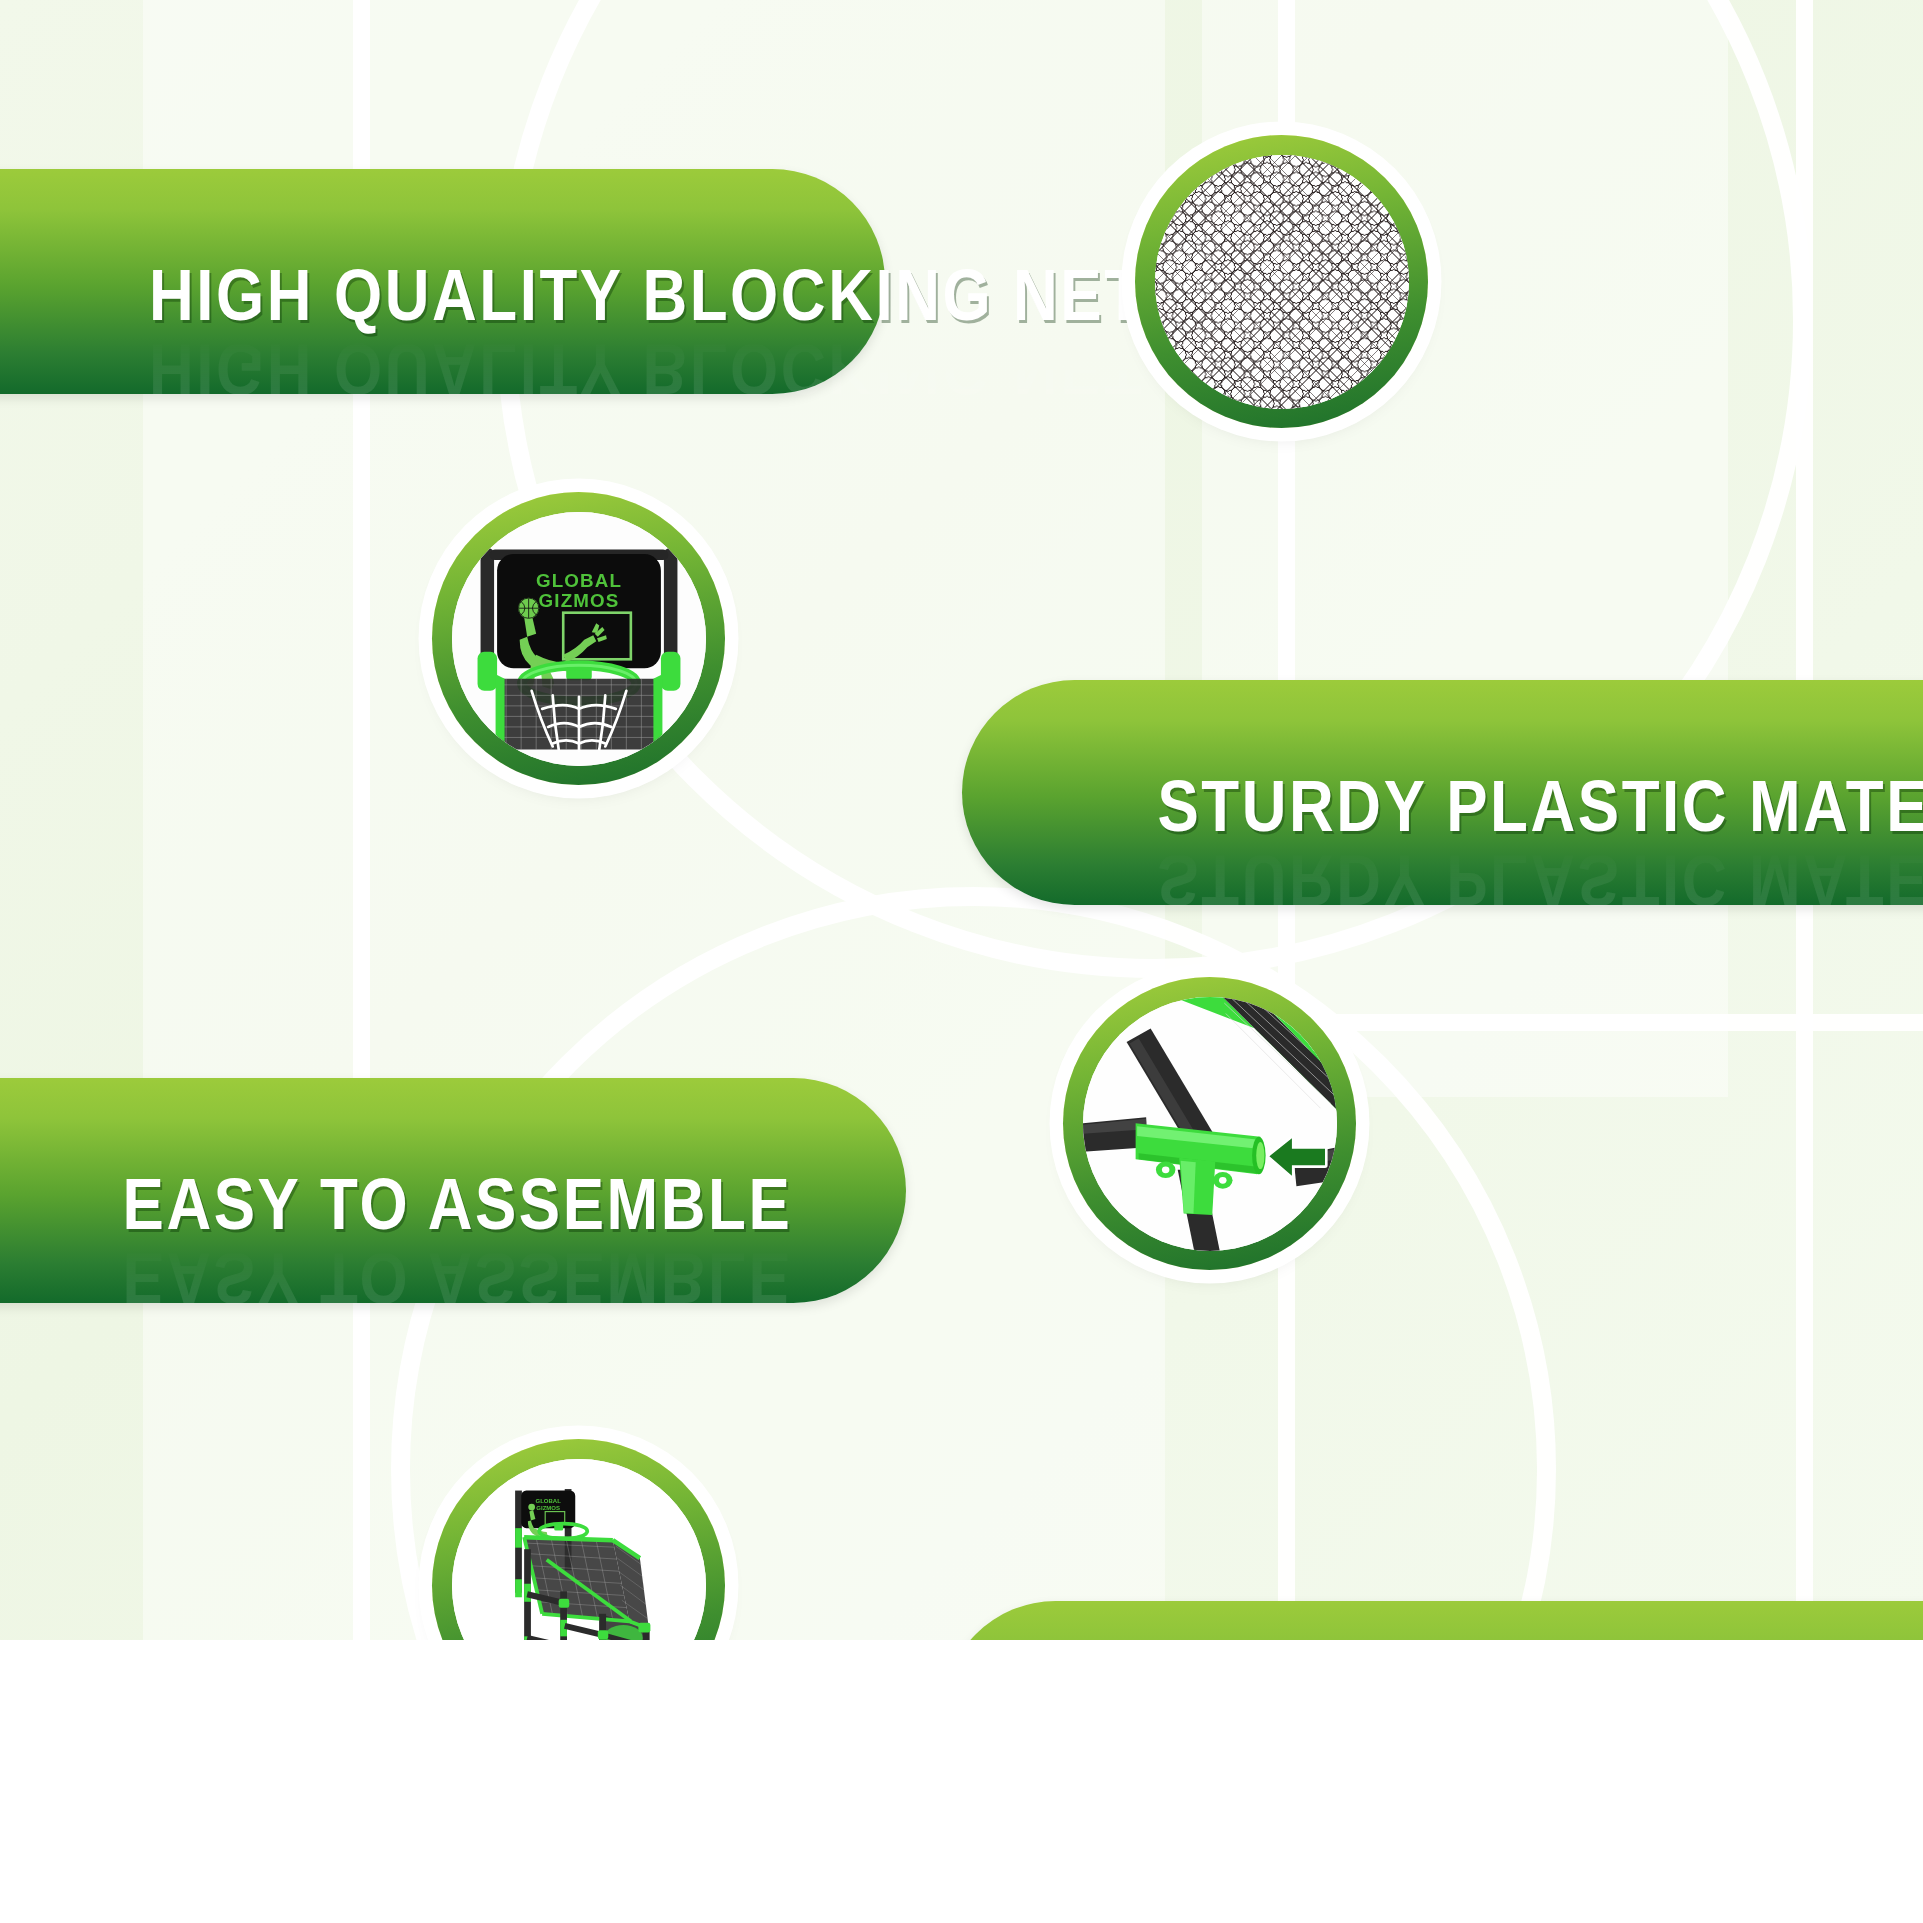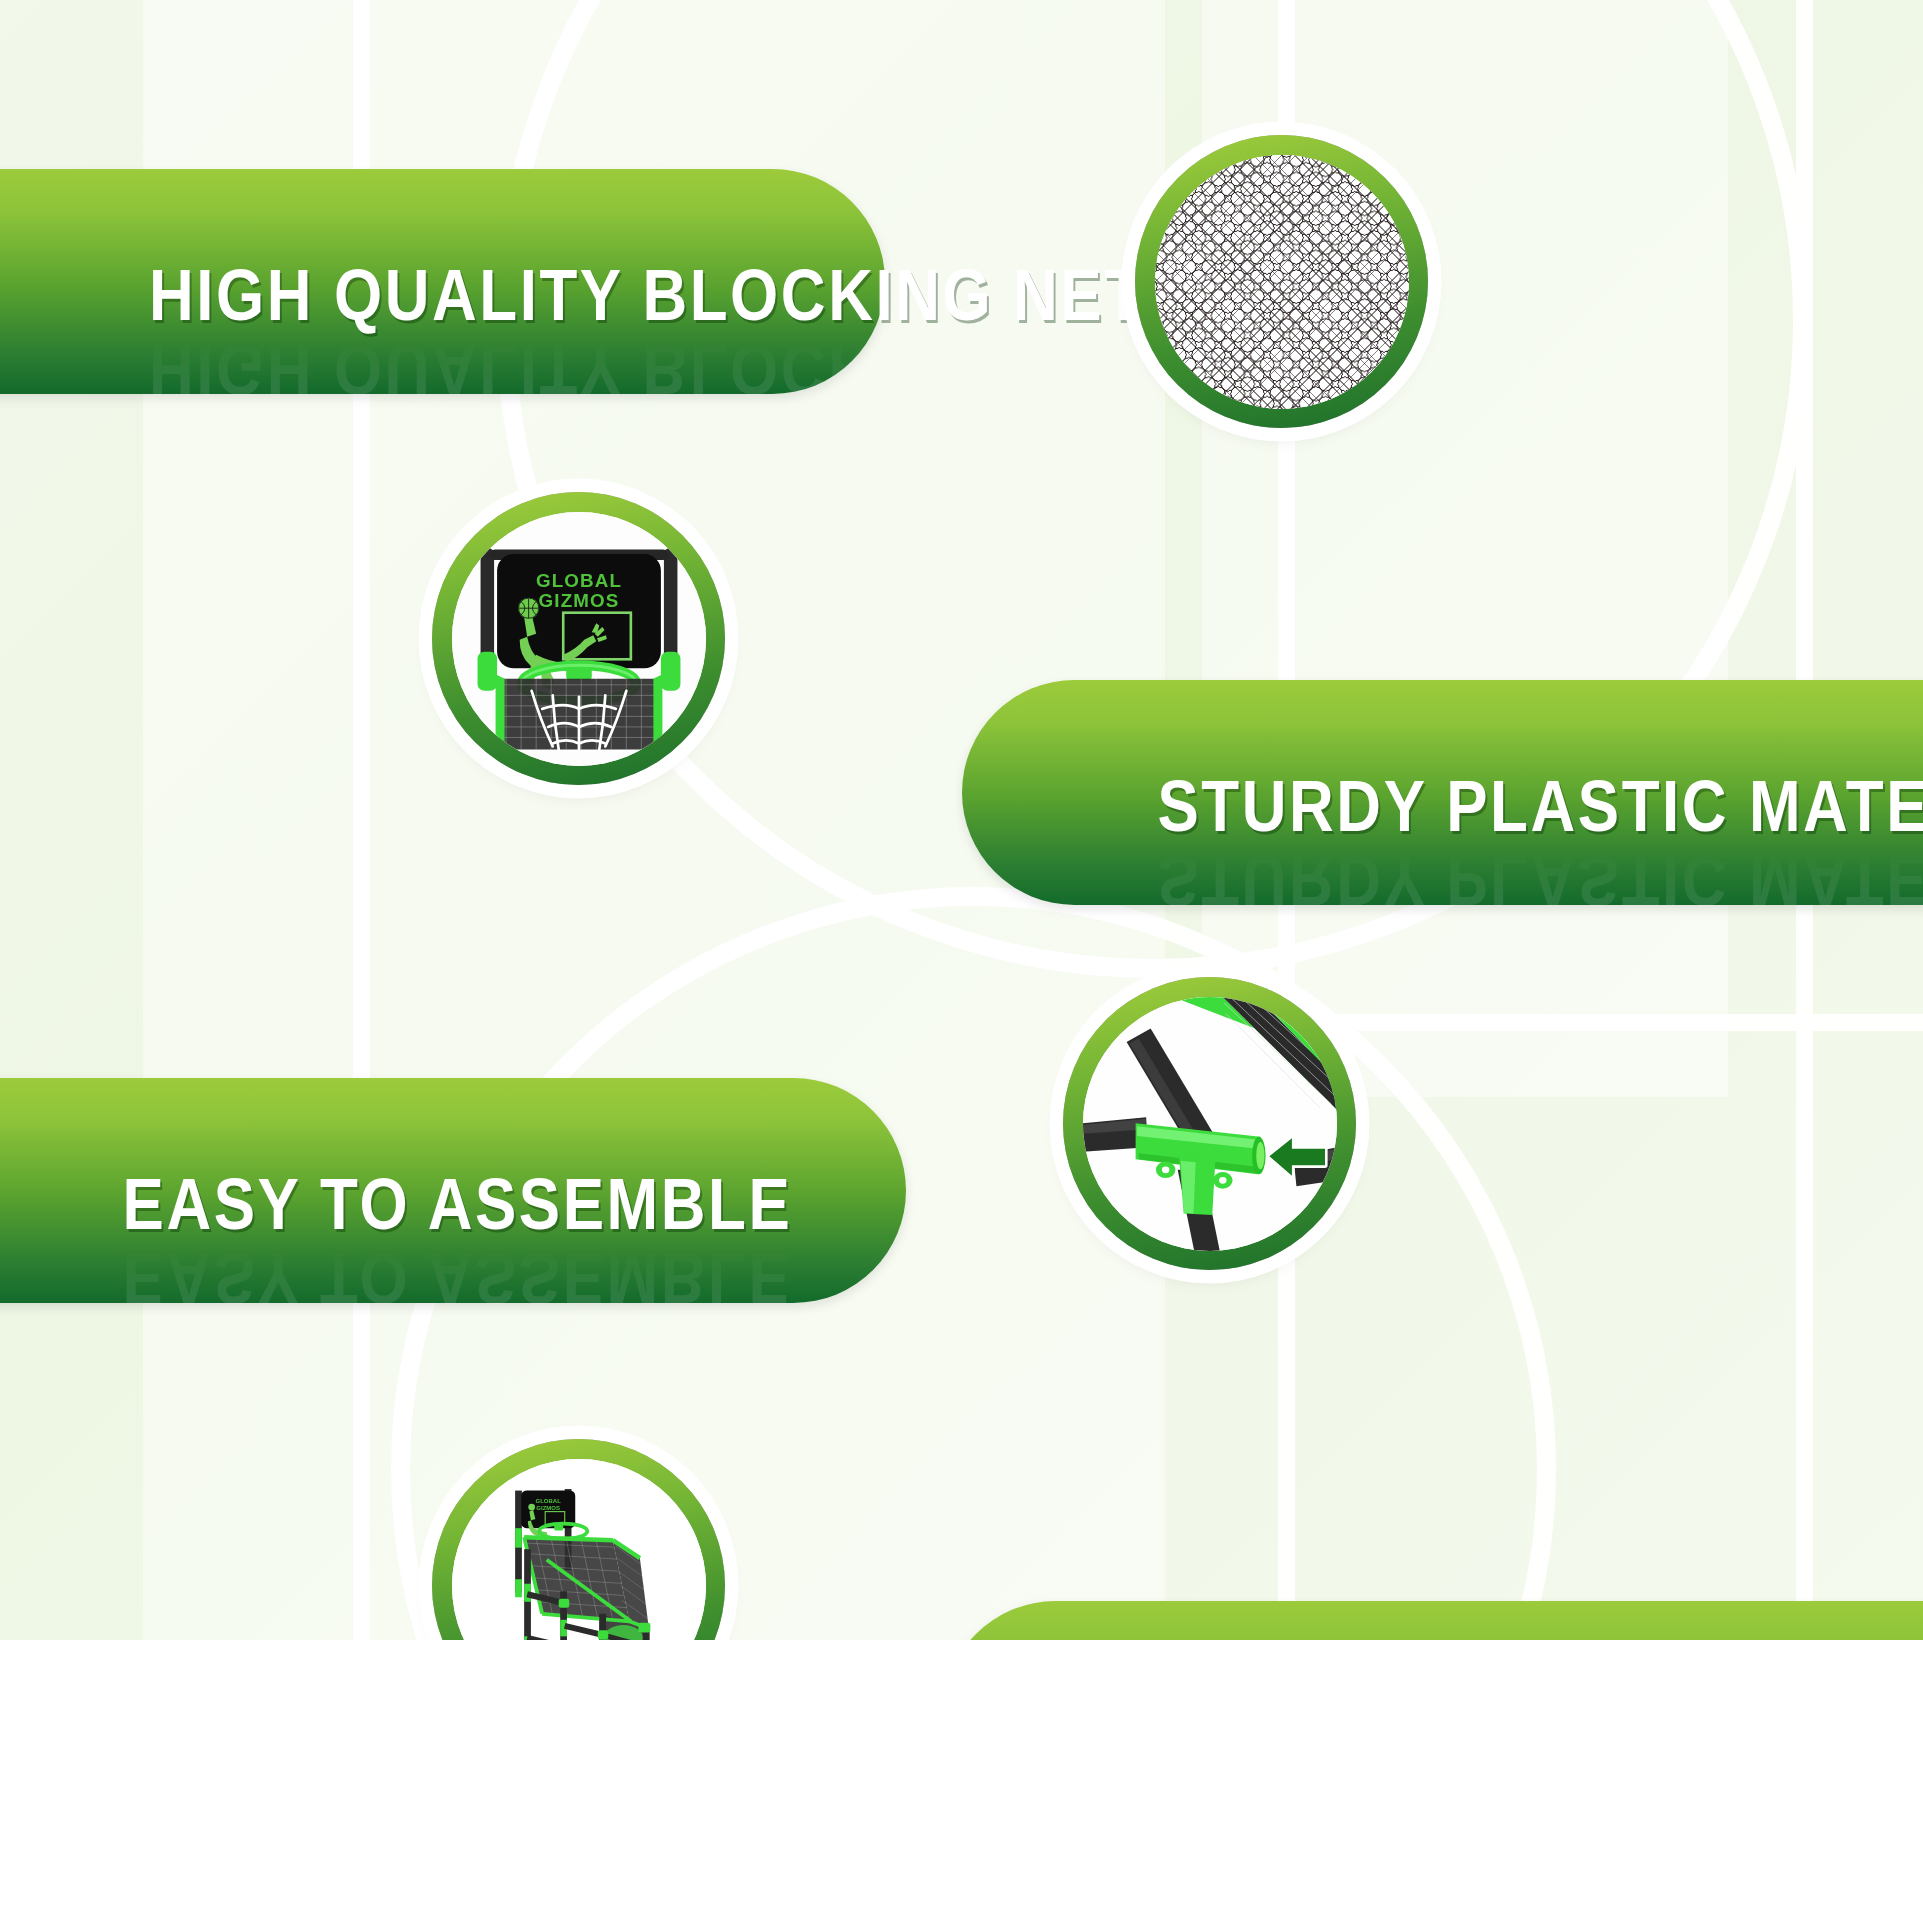--- a/index.html
+++ b/index.html
@@ -60,21 +60,21 @@
   #banner3{top:1078px;width:936px;}
   #b3t{left:98px;top:90px;}
   #b3r{left:98px;top:164px;}
   
   #banner4{top:1601px;width:1011px;}
   #b4t{left:113px;top:90px;}
   #b4r{left:113px;top:164px;}
 
   
   .bubble{position:absolute;border-radius:50%;
-     background:#a3a3a3;
+     background:#fef9c3;
      box-shadow:0 0 0 13.5px #ffffff, 0 7.5px 19.5px rgba(0,0,0,.13);
   }
   .bubble .ring{position:absolute;inset:0;border-radius:50%;
      background:linear-gradient(170deg,#a3ce3c 0%,#74b535 30%,#3f8f2f 65%,#1b6e2b 100%);}
   .bubble .inner{position:absolute;inset:19.5px;border-radius:50%;
      overflow:hidden;background:#ffffff;}
 
   
   #bub-net{left:1135px;top:135px;width:293px;height:293px;}
   .mesh{position:absolute;inset:-4.5px;

